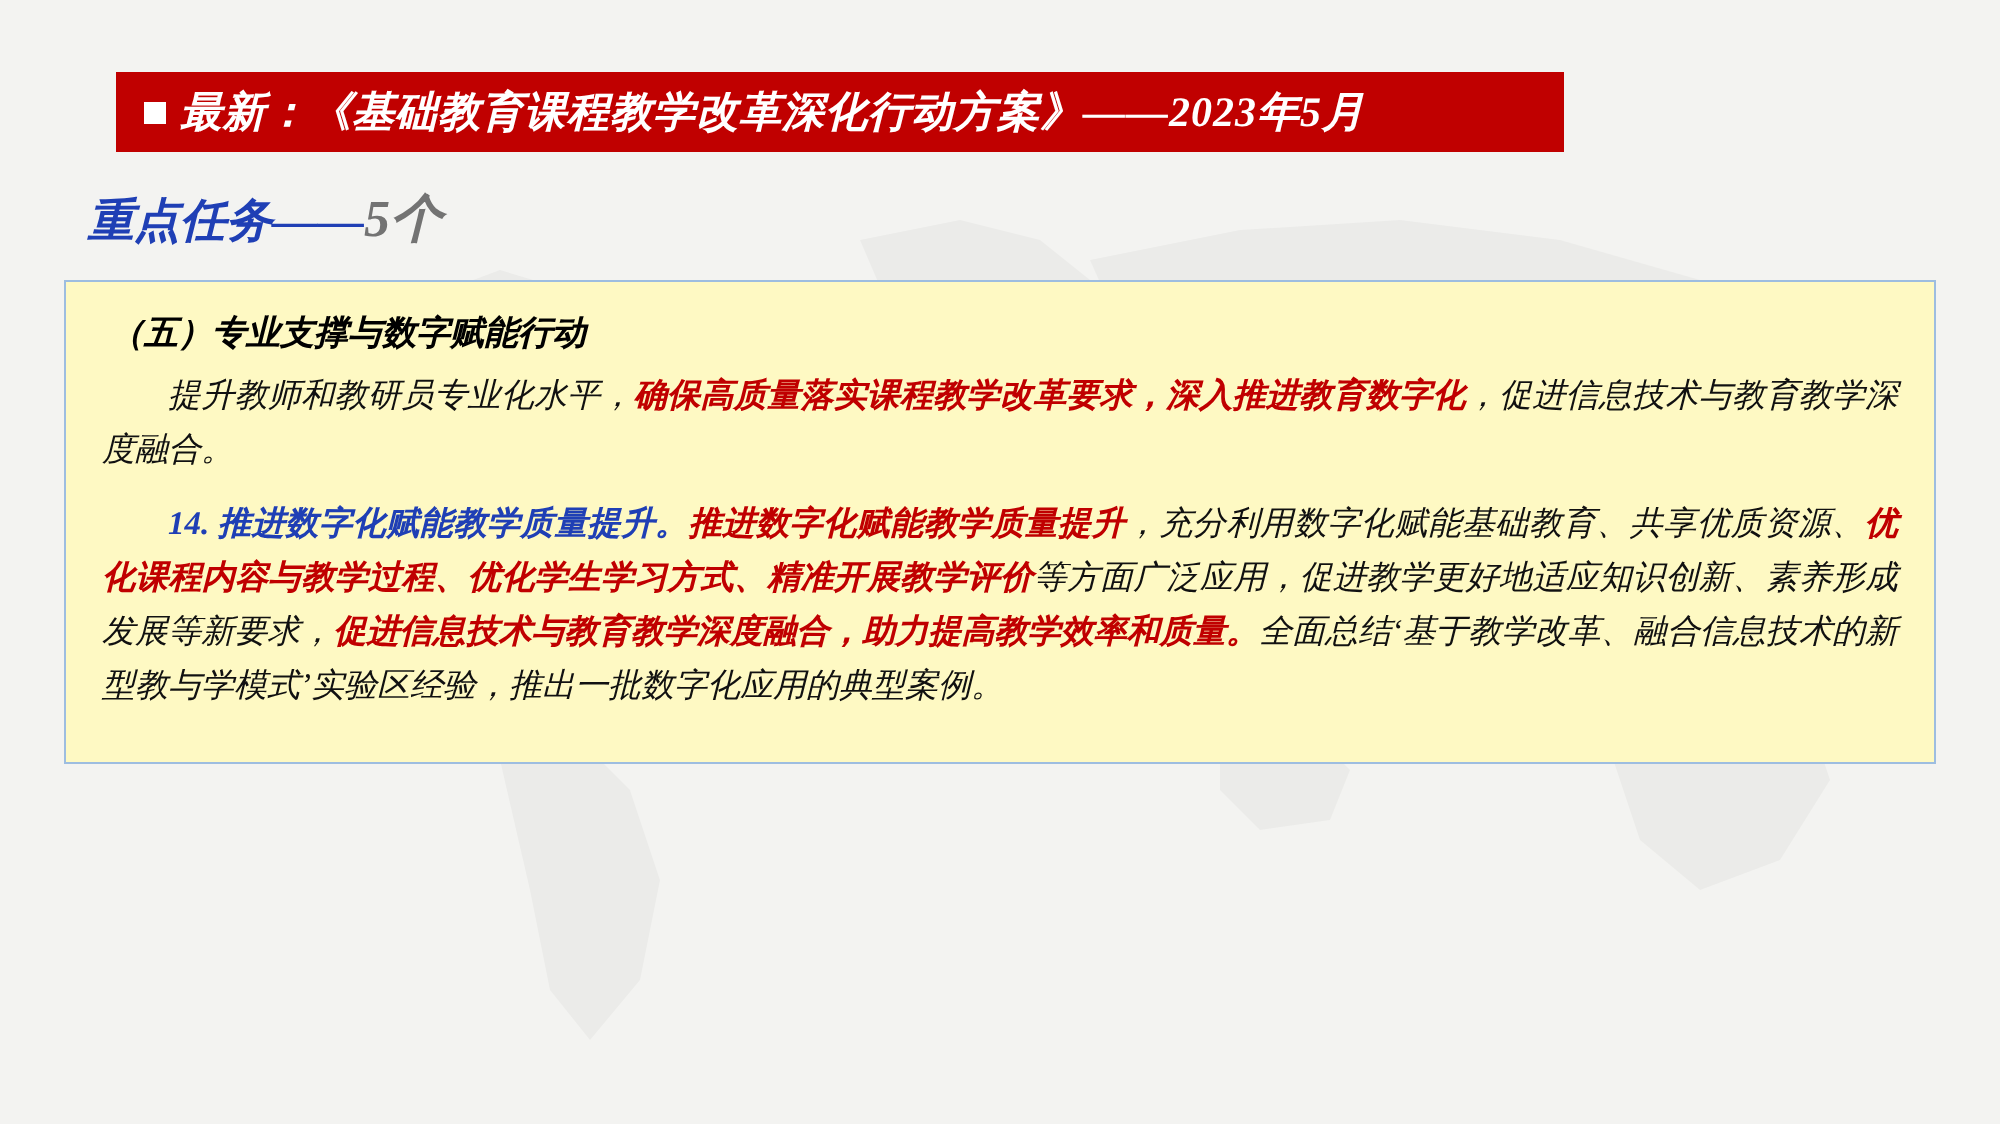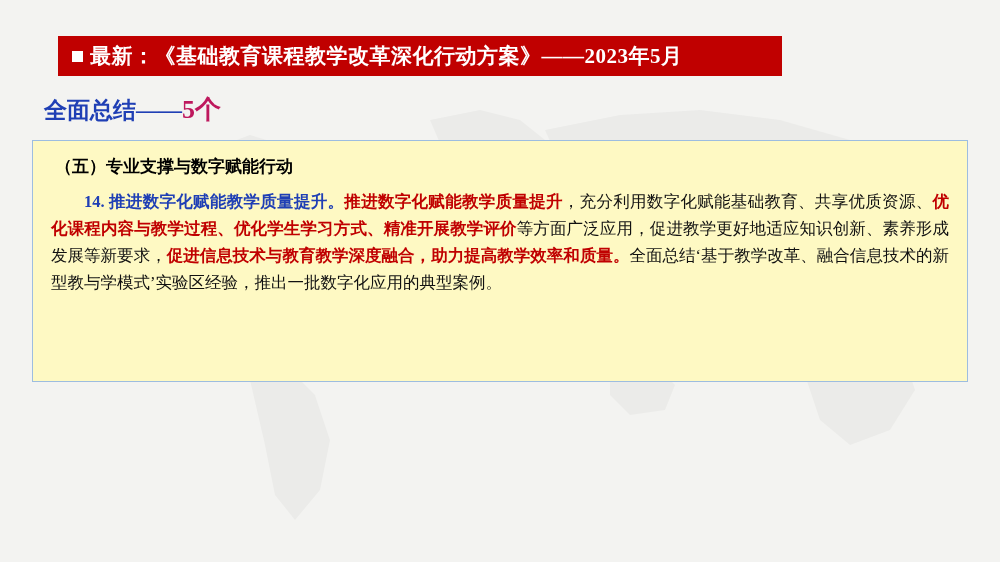--- a/index.html
+++ b/index.html
@@ -12,20 +12,21 @@
     background: #f2f2f2;
     font-family: "Liberation Serif", serif;
     overflow: hidden;
   }
   .slide {
     position: relative;
     width: 1000px;
     height: 562px;
     background: #f3f3f1;
     overflow: hidden;
+    font-style: italic;
   }
   
   .map-bg {
     position: absolute;
     left: 0;
     top: 0;
     width: 1000px;
     height: 562px;
     opacity: 0.45;
   }
@@ -60,21 +61,21 @@
     position: absolute;
     left: 44px;
     top: 92px;
     font-size: 23px;
     font-weight: bold;
     color: #1f3fb5;
     font-family: "Liberation Serif", serif;
     white-space: nowrap;
   }
   .section-title .count {
-    color: #be185d;
+    color: #737373;
     font-size: 26px;
   }
   .content-box {
     position: absolute;
     left: 32px;
     top: 140px;
     width: 936px;
     height: 242px;
     background: #fef9c3;
     border: 1px solid #9dbde0;
@@ -120,21 +121,22 @@
       <path d="M610,370 L650,360 L675,385 L665,410 L630,415 L610,395 Z"></path>
     </g>
   </svg>
 
   <div class="header-bar">
     <span class="header-sq"></span>
     <span class="header-text">最新：《基础教育课程教学改革深化行动方案》——2023年5月</span>
   </div>
 
   <div class="section-title">
-    <span>全面总结——</span><span class="count">5个</span>
+    <span>重点任务——</span><span class="count">5个</span>
   </div>
 
   <div class="content-box">
     <div class="box-title">（五）专业支撑与数字赋能行动</div>
+    <p class="para p1"><span class="plain">提升教师和教研员专业化水平，</span><span class="red">确保高质量落实课程教学改革要求，</span><span class="red">深入推进教育数字化</span><span class="plain">，促进信息技术与教育教学深度融合。</span></p>
     <p class="para p2"><span class="blue">14. 推进数字化赋能教学质量提升。</span><span class="red">推进数字化赋能教学质量提升</span><span class="plain">，充分利用数字化赋能基础教育、共享优质资源、</span><span class="red">优化课程内容与教学过程、优化学生学习方式、精准开展教学评价</span><span class="plain">等方面广泛应用，促进教学更好地适应知识创新、素养形成发展等新要求，</span><span class="red">促进信息技术与教育教学深度融合，助力提高教学效率和质量。</span><span class="plain">全面总结‘基于教学改革、融合信息技术的新型教与学模式’实验区经验，推出一批数字化应用的典型案例。</span></p>
   </div>
 
 </div>
 
 </body></html>

